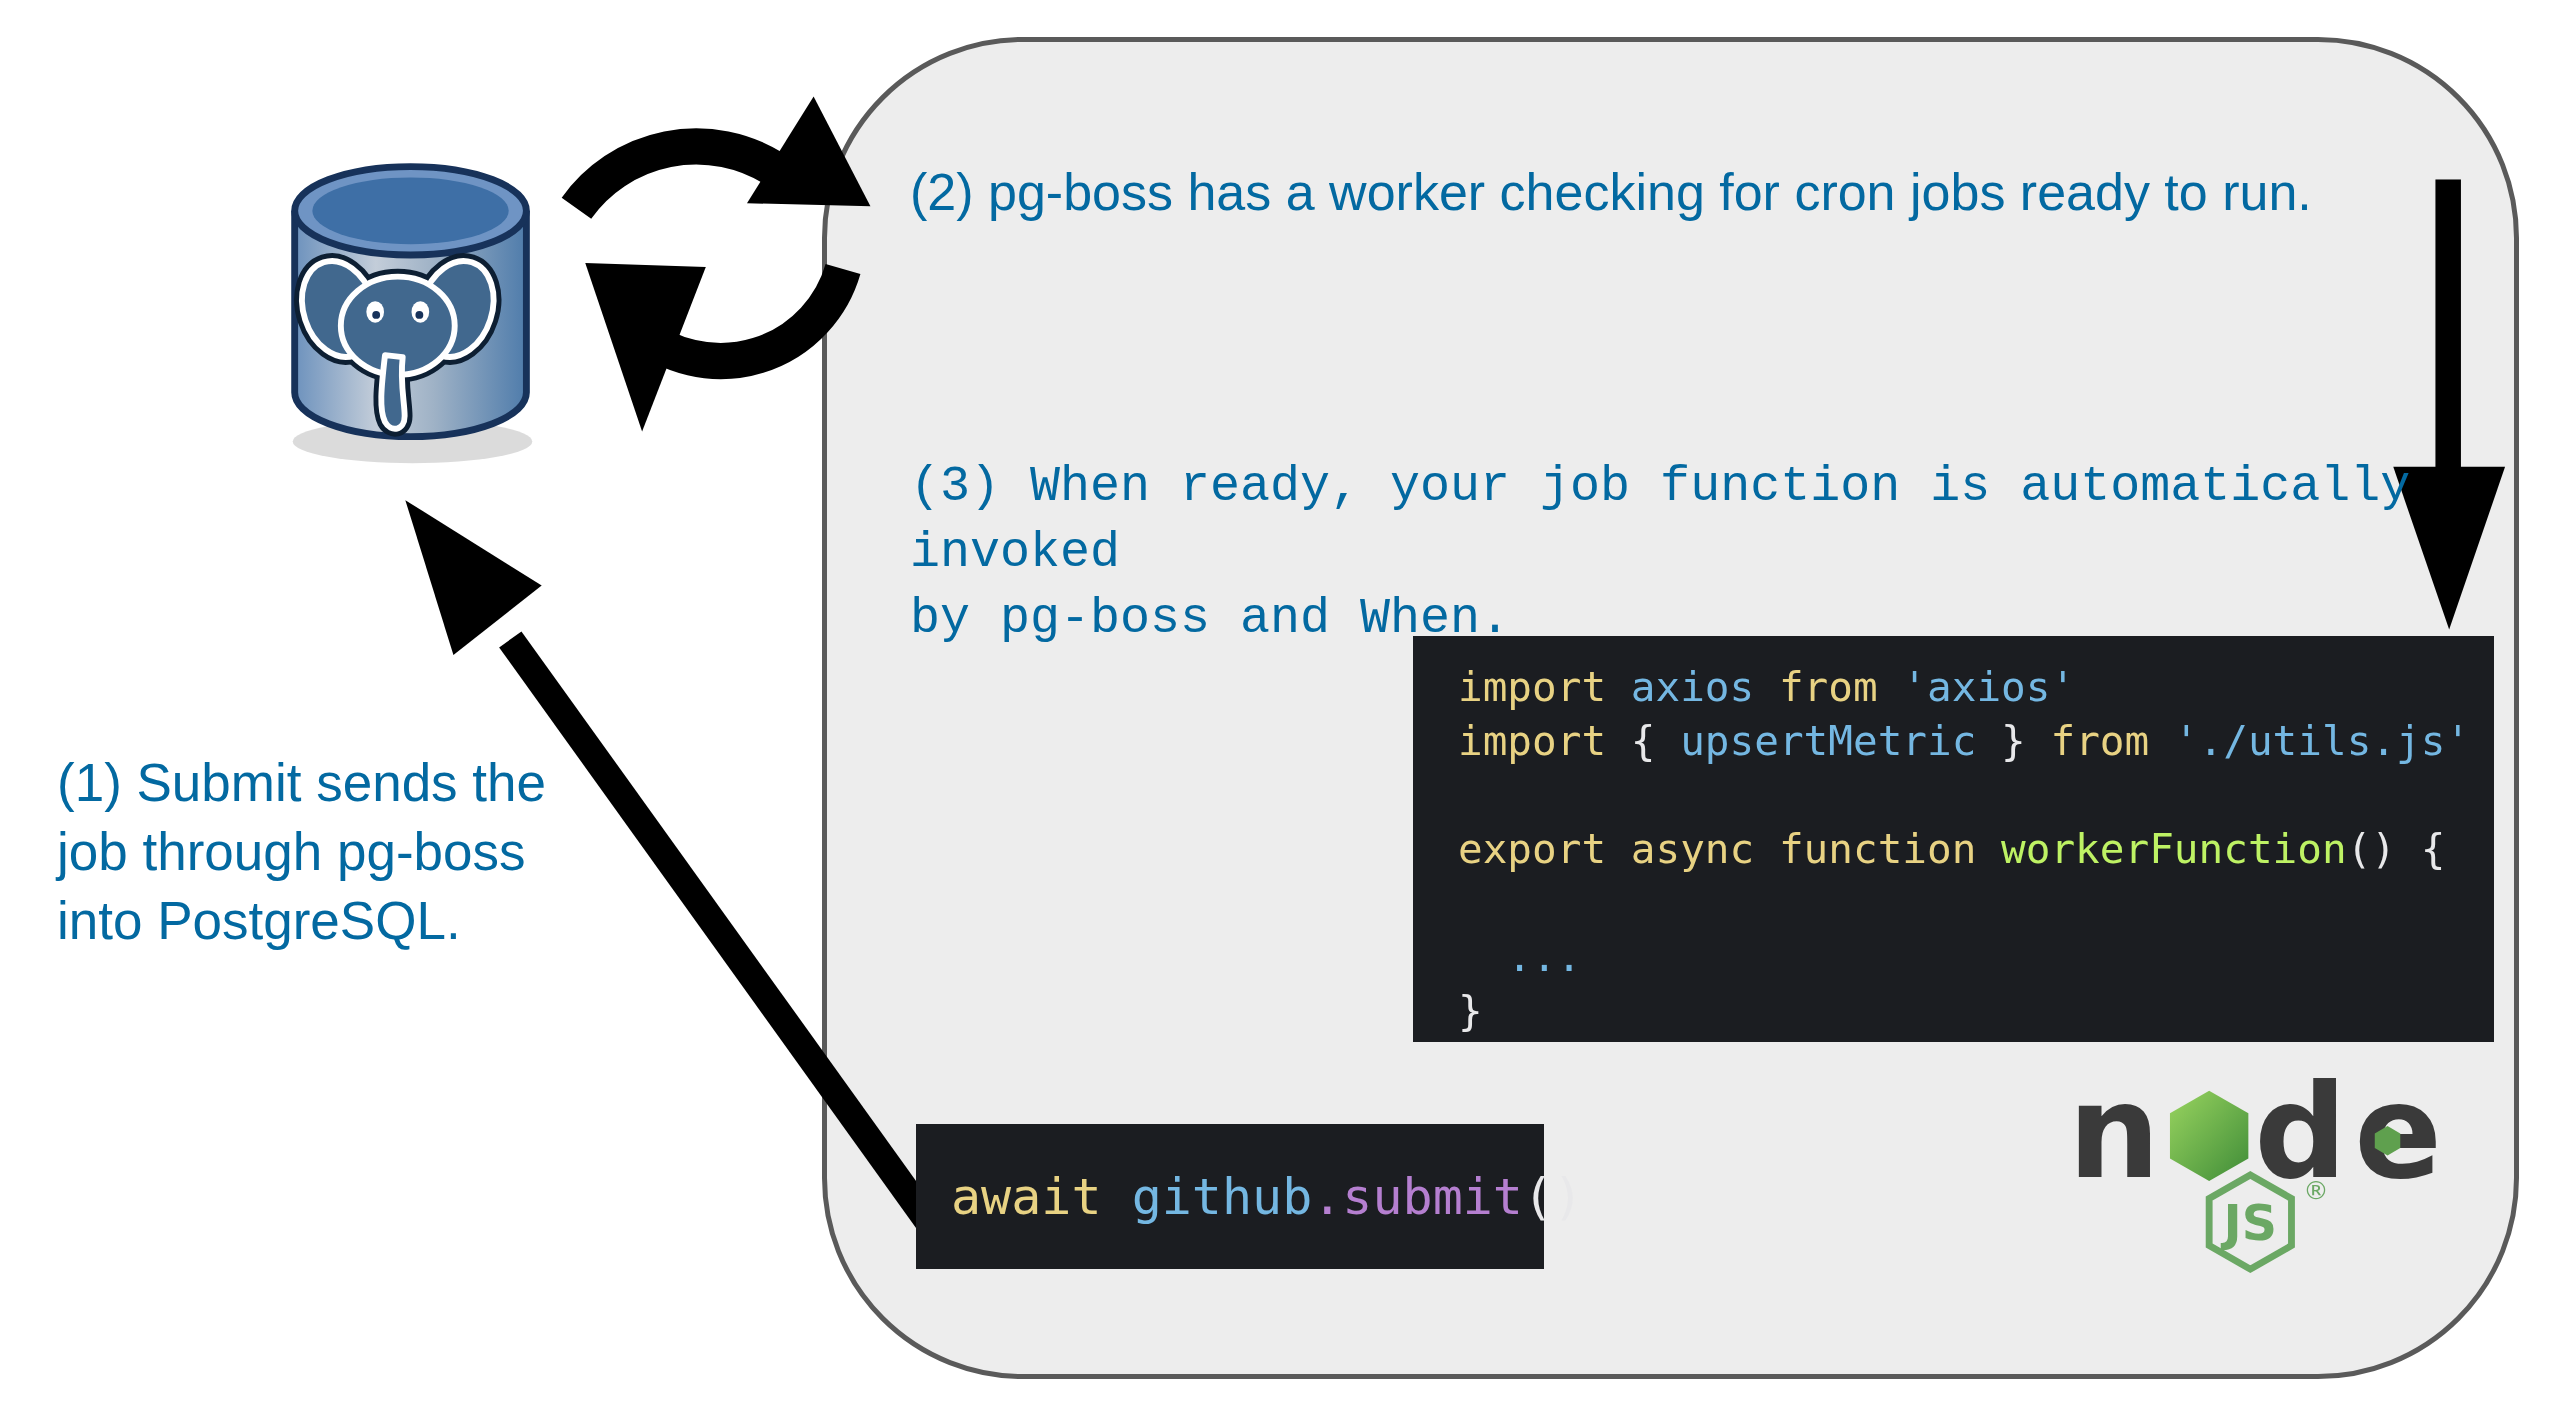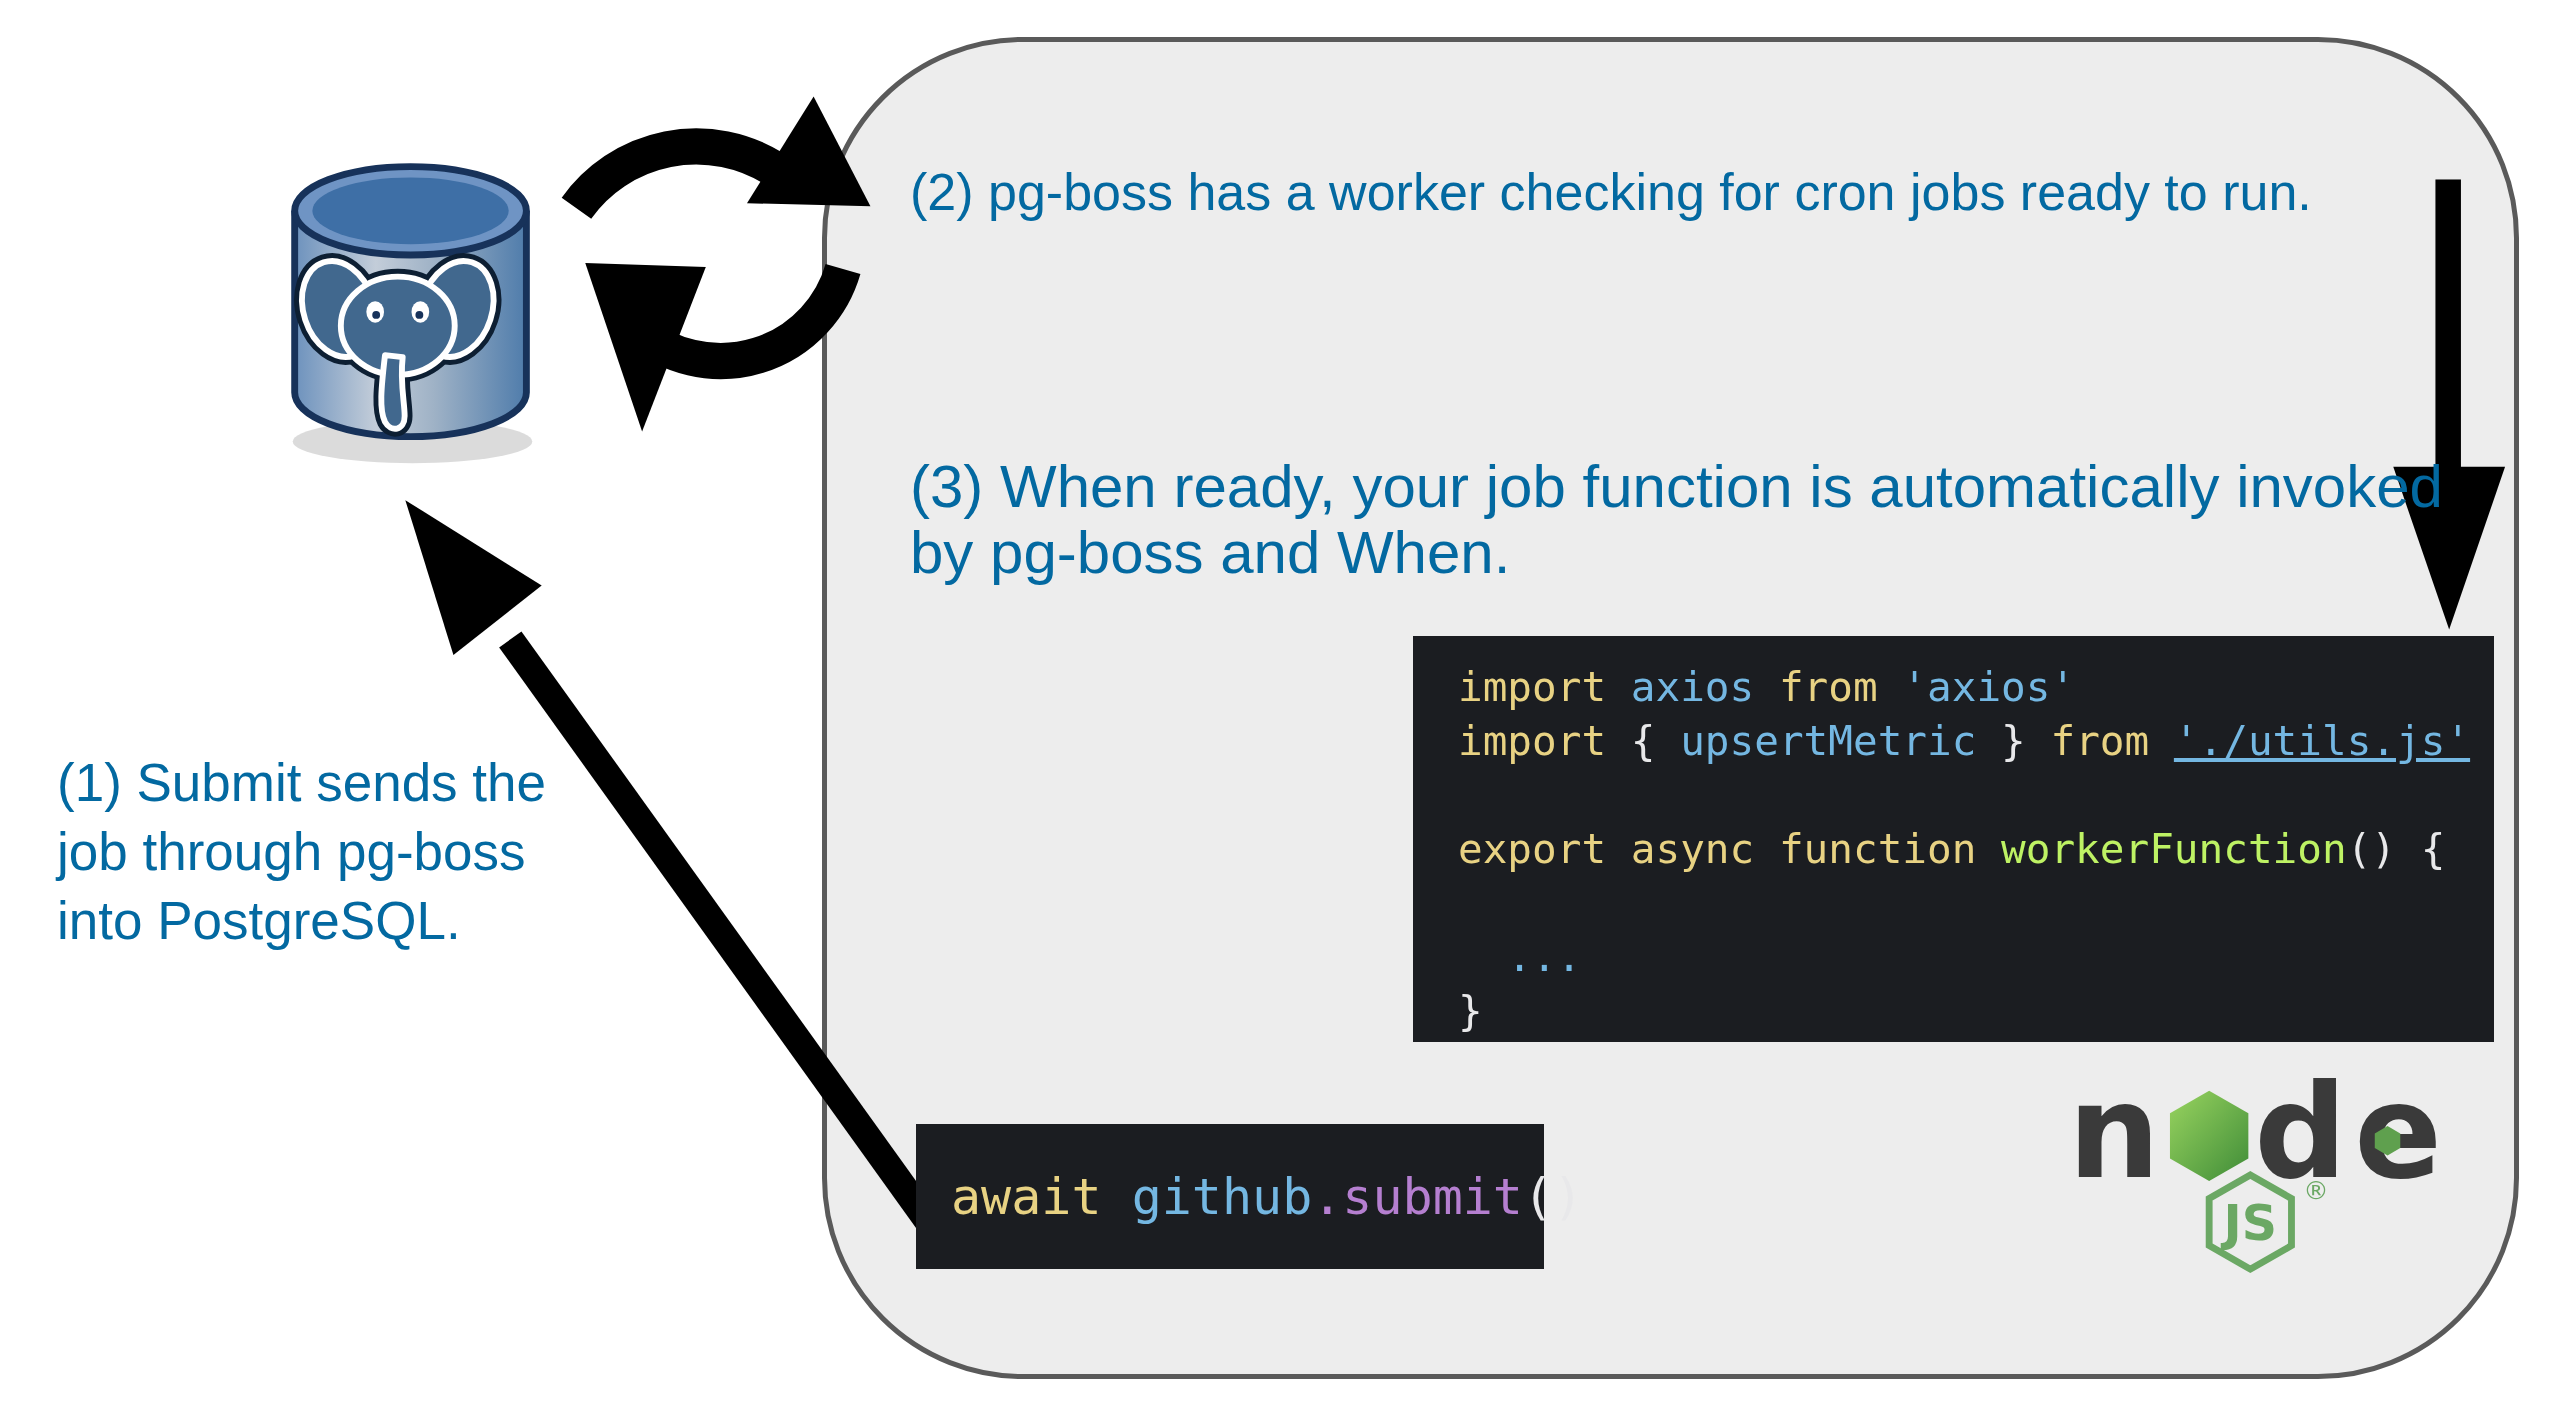--- a/index.html
+++ b/index.html
@@ -15,21 +15,21 @@
 
   
   .cycle-svg{position:absolute;left:549px;top:69px;width:343px;height:392px;z-index:3;}
   .pg-svg{position:absolute;left:275px;top:147px;width:275px;height:324px;z-index:3;}
   .node-svg{position:absolute;left:2060px;top:1030px;width:412px;height:294px;z-index:3;}
 
   
   .label{position:absolute;color:#0369a1;z-index:4;}
   .label-step1{left:57px;top:748px;font-size:53px;line-height:69px;}
   .label-step2{left:910px;top:162px;font-size:52px;white-space:nowrap;}
-  .label-step3{left:910px;top:454px;font-size:60px;line-height:66px;}
+  .label-step3{left:910px;top:454px;font-size:50px;line-height:66px;font-family:Liberation Mono, monospace;}
 
   
   .code{position:absolute;background:#1b1d21;z-index:4;box-sizing:border-box;
         font-family:"DejaVu Sans Mono","Liberation Mono",monospace;}
   .code .cl{white-space:pre;}
   .code-worker{left:1413px;top:636px;width:1081px;height:406px;padding:23.5px 0 0 45px;
                font-size:41px;line-height:54px;}
   .code-submit{left:916px;top:1124px;width:628px;height:145px;padding-left:35px;
                font-size:50px;display:flex;align-items:center;}
 
@@ -108,21 +108,21 @@
 
   <div class="label label-step2">(2) pg-boss has a worker checking for cron jobs ready to run.</div>
 
   <div class="label label-step3">
     <div>(3) When ready, your job function is automatically invoked</div>
     <div>by pg-boss and When.</div>
   </div>
 
   <div class="code code-worker">
       <div class="cl"><span style="color: rgb(232, 210, 131);">import </span><span style="color: rgb(116, 183, 226);">axios </span><span style="color: rgb(232, 210, 131);">from </span><span style="color: rgb(116, 183, 226); margin-top: 44px;">'axios'</span></div>
-      <div class="cl"><span style="color: rgb(232, 210, 131);">import </span><span style="color: rgb(232, 232, 234);">{ </span><span style="color: rgb(116, 183, 226);">upsertMetric </span><span style="color: rgb(232, 232, 234);">} </span><span style="color: rgb(232, 210, 131);">from </span><span style="color: rgb(116, 183, 226); text-decoration: underline;">'./utils.js'</span></div>
+      <div class="cl"><span style="color: rgb(232, 210, 131);">import </span><span style="color: rgb(232, 232, 234);">{ </span><span style="color: rgb(116, 183, 226);">upsertMetric </span><span style="color: rgb(232, 232, 234);">} </span><span style="color: rgb(232, 210, 131);">from </span><span style="color: rgb(116, 183, 226);">'./utils.js'</span></div>
       <div class="cl">&nbsp;</div>
       <div class="cl"><span style="color: rgb(232, 210, 131);">export async function </span><span style="color: #bef264;">workerFunction</span><span style="color: rgb(232, 232, 234);">() {</span></div>
       <div class="cl">&nbsp;</div>
       <div class="cl"><span style="color: rgb(116, 183, 226);">  ...</span></div>
       <div class="cl"><span style="color: rgb(232, 232, 234);">}</span></div>
     </div>
 
   <div class="code code-submit">
       <div class="cl"><span style="color: rgb(232, 210, 131);">await </span><span style="color: rgb(116, 183, 226);">github</span><span style="color: rgb(181, 127, 208);">.submit</span><span style="color: rgb(232, 232, 234);">()</span></div>
     </div>

